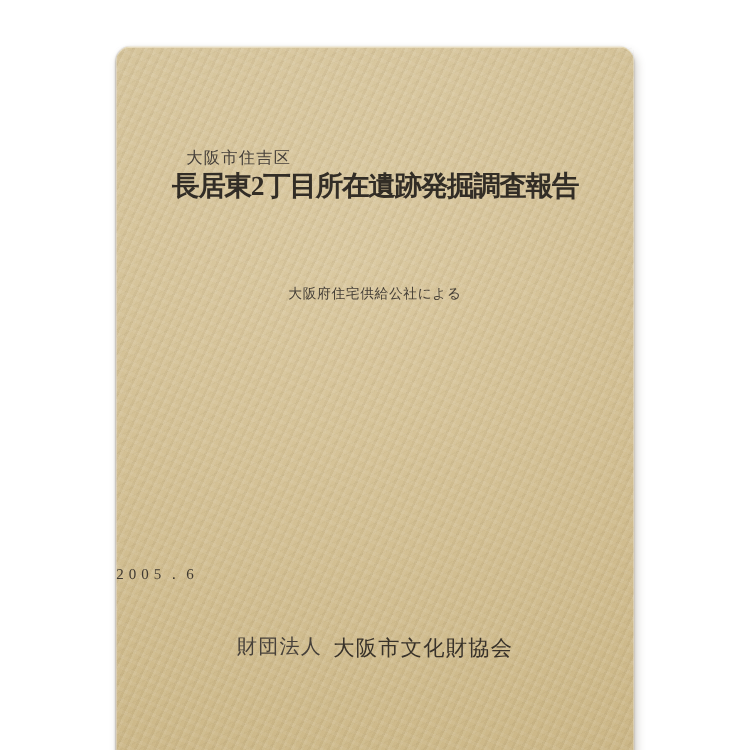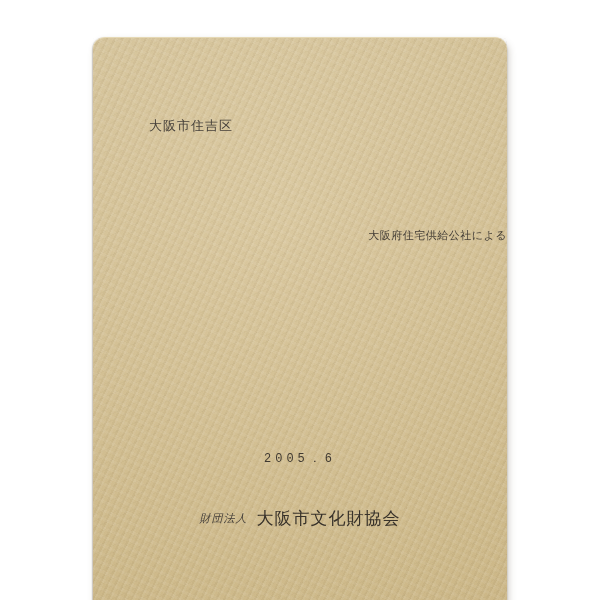--- a/index.html
+++ b/index.html
@@ -86,60 +86,57 @@
     text-align: center;
     font-size: 22px;
     font-weight: 600;
     letter-spacing: -1px;
     color: #322d26;
   }
   .subtitle-1 {
     left: 0;
     top: 192px;
     width: 100%;
-    text-align: right;
+    text-align: center;
     font-size: 11px;
     letter-spacing: 0.5px;
     color: #443e36;
   }
   .subtitle-2 {
     left: 0;
     top: 210px;
     width: 100%;
     text-align: center;
     font-size: 11px;
     letter-spacing: 0.5px;
     color: #443e36;
   }
   .pub-date {
     left: 0;
     top: 415px;
     width: 100%;
-    text-align: center;
     font-size: 12px;
     letter-spacing: 4px;
     color: #3f3931;
-    font-family: Liberation Mono, monospace;
   }
   .publisher {
     position: absolute;
     left: 0;
     top: 469px;
     width: 100%;
     text-align: center;
     white-space: nowrap;
     color: #3b352c;
   }
   .publisher .prefix {
-    font-size: 11px;
+    font-size: 16px;
     letter-spacing: 1px;
     vertical-align: 2px;
     margin-right: 9px;
     color: #46403a;
-    font-style: italic;
   }
   .publisher .name {
     font-size: 17px;
     letter-spacing: 1px;
     font-weight: 500;
     color: #38322a;
     text-align: right;
   }
 </style>
 </head>
@@ -148,20 +145,21 @@
 <div class="stage">
 
   <div class="page-edge"></div>
   <div class="corner-speck"></div>
 
   <div class="book">
     <div class="texture"></div>
 
     <div class="txt region-label">大阪市住吉区</div>
 
+    <div class="txt main-title">長居東2丁目所在遺跡発掘調査報告</div>
 
     <div class="txt subtitle-1">大阪府住宅供給公社による</div>
 
 
     <div class="txt pub-date">2005．6</div>
 
     <div class="publisher">
       <span class="prefix">財団法人</span><span class="name">大阪市文化財協会</span>
     </div>
   </div>

